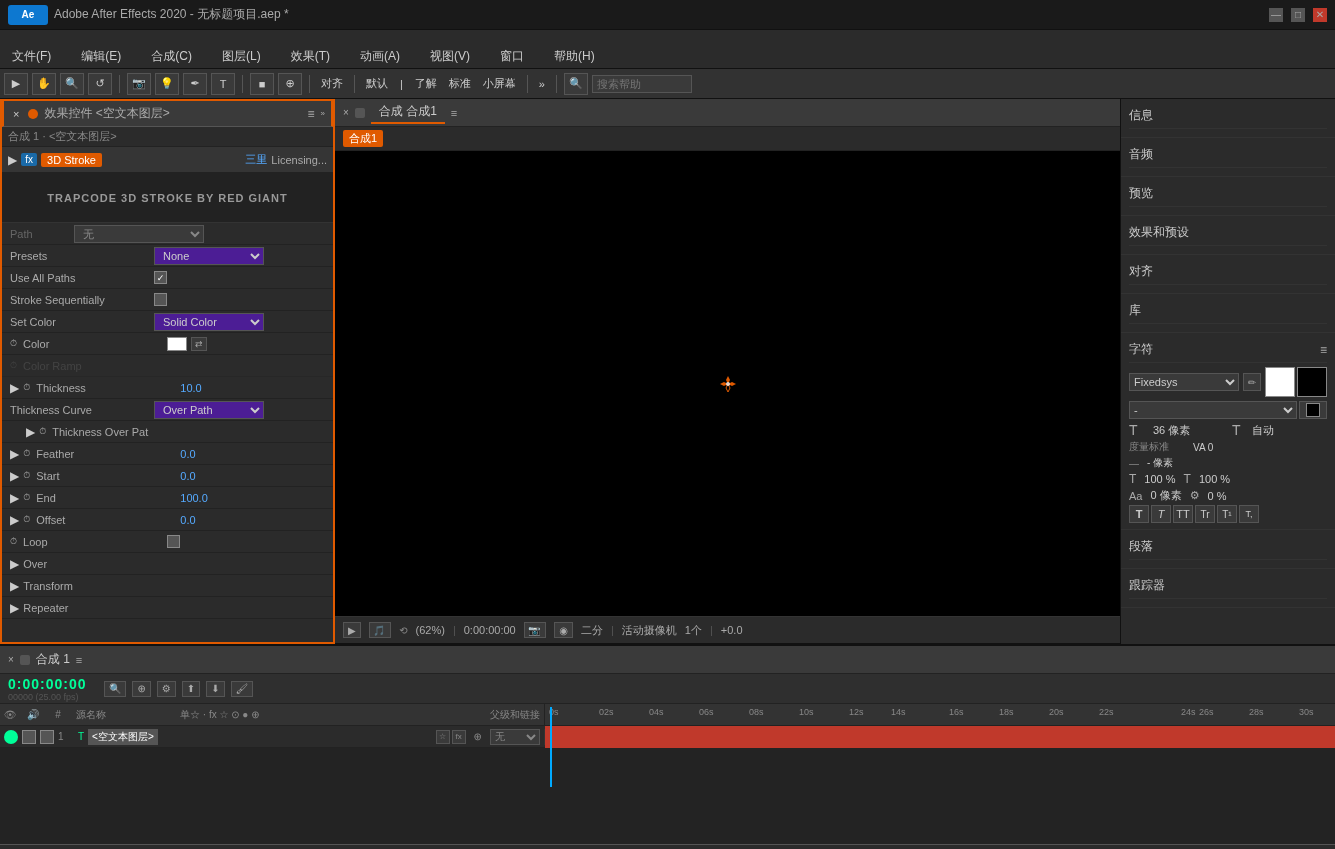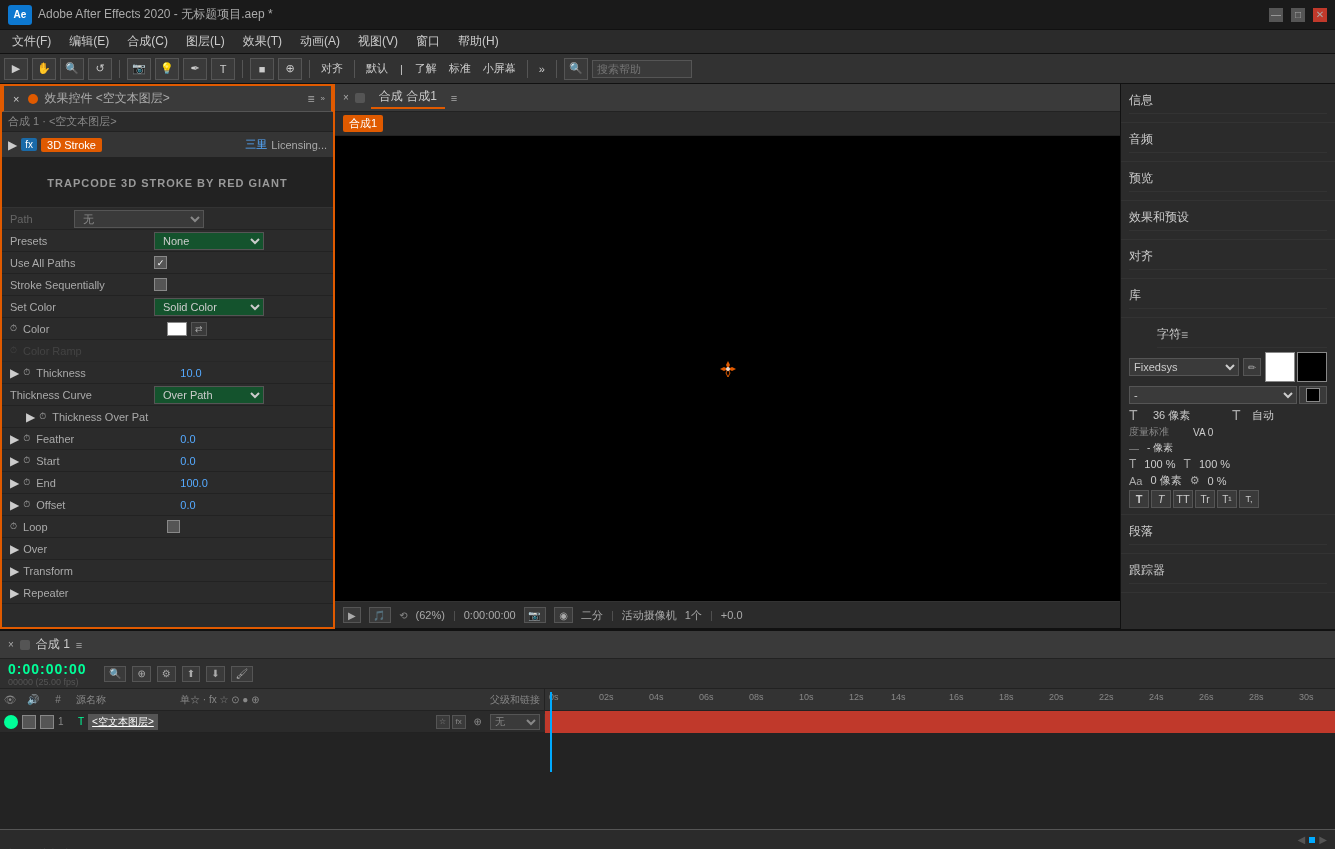--- a/index.html
+++ b/index.html
@@ -19,21 +19,21 @@
       background: #1a1a1a;
       display: flex;
       align-items: center;
       padding: 0 8px;
       color: #aaa;
       font-size: 12px;
       border-bottom: 1px solid #111;
       position: relative;
     }
     #title-bar .app-icon {
-      width: 24px; height: 20px;
+      width: 40px; height: 20px;
       background: #0d78d0;
       border-radius: 3px;
       margin-right: 6px;
       display: flex; align-items: center; justify-content: center;
       color: white; font-weight: bold; font-size: 10px;
     }
     #title-bar .title-text { flex: 1; }
     #title-bar .win-controls {
       display: flex; gap: 8px;
     }
@@ -46,21 +46,22 @@
     #title-bar .win-close { background: #c0392b; }
 
     
     #menu-bar {
       height: 24px;
       background: #2b2b2b;
       display: flex;
       align-items: center;
       padding: 0 4px;
       border-bottom: 1px solid #111;
-      gap: 2px;
+      gap: 14px;
+      margin-top: 15px;
     }
     .menu-item {
       padding: 2px 8px;
       cursor: pointer;
       color: #ccc;
       font-size: 12px;
     }
 
     
     #toolbar {
@@ -186,21 +187,21 @@
     .prop-label {
       color: #aaa; font-size: 11px;
       width: 140px; flex-shrink: 0;
     }
     .prop-label-gray { color: #666; }
     .prop-value {
       color: #5af; font-size: 11px;
       flex: 1;
     }
     .prop-dropdown {
-      background: #14532d; border: 1px solid #555;
+      background: #4c1d95; border: 1px solid #555;
       color: #ccc; font-size: 11px;
       height: 18px; padding: 0 4px;
       width: 110px;
     }
     .prop-checkbox {
       width: 13px; height: 13px;
       background: #555; border: 1px solid #888;
       display: flex; align-items: center; justify-content: center;
       cursor: pointer;
     }
@@ -267,21 +268,21 @@
       border-bottom: 1px solid #333;
       padding: 4px 8px;
     }
     .right-section-title {
       color: #ccc; font-size: 12px;
       padding: 4px 0;
       border-bottom: 1px solid #333;
       margin-bottom: 4px;
     }
     .right-section-title-with-menu {
-      display: flex; align-items: center;  margin-left: 28px;
+      display: flex; align-items: center; justify-content: space-between;
     }
     .font-preview-row {
       display: flex; align-items: center; gap: 4px; margin-bottom: 4px;
     }
     .font-dropdown {
       background: #3a3a3a; border: 1px solid #555;
       color: #ccc; font-size: 11px; height: 18px;
       flex: 1;
     }
     .font-pen-icon {
@@ -372,21 +373,21 @@
     }
     .tl-row-right {
       flex: 1; height: 22px;
       background: #c0392b;
       position: relative;
     }
     .tl-layer-icon { color: #0f9; font-size: 10px; }
     .tl-layer-num { color: #888; font-size: 10px; width: 16px; }
     .tl-layer-name {
       background: #555; color: #fff; font-size: 10px;
-      padding: 1px 4px; cursor: pointer; text-decoration: underline;
+      padding: 1px 4px; cursor: pointer;
     }
     .tl-vis-btn { 
       width: 14px; height: 14px;
       background: #0f9; border-radius: 50%;
       cursor: pointer;
     }
     .tl-audio-btn {
       width: 14px; height: 14px;
       background: #555; border: 1px solid #888;
       cursor: pointer;
@@ -807,21 +808,21 @@
         <span style="position:absolute;left:100px;color:#888;font-size:9px;">04s</span>
         <span style="position:absolute;left:150px;color:#888;font-size:9px;">06s</span>
         <span style="position:absolute;left:200px;color:#888;font-size:9px;">08s</span>
         <span style="position:absolute;left:250px;color:#888;font-size:9px;">10s</span>
         <span style="position:absolute;left:300px;color:#888;font-size:9px;">12s</span>
         <span style="position:absolute;left:342px;color:#888;font-size:9px;">14s</span>
         <span style="position:absolute;left:400px;color:#888;font-size:9px;">16s</span>
         <span style="position:absolute;left:450px;color:#888;font-size:9px;">18s</span>
         <span style="position:absolute;left:500px;color:#888;font-size:9px;">20s</span>
         <span style="position:absolute;left:550px;color:#888;font-size:9px;">22s</span>
-        <span style="position:absolute;left:600px;color:#888;font-size:9px;">24s</span>
+        <span style="position:absolute;left:632px;color:#888;font-size:9px;">24s</span>
         <span style="position:absolute;left:650px;color:#888;font-size:9px;">26s</span>
         <span style="position:absolute;left:700px;color:#888;font-size:9px;">28s</span>
         <span style="position:absolute;left:750px;color:#888;font-size:9px;">30s</span>
 
         <div style="position:absolute;left:1px;top:0;width:2px;height:80px;background:#0af;z-index:10;"></div>
       </div>
     </div>
   </div>
 
   <div id="timeline-row">

